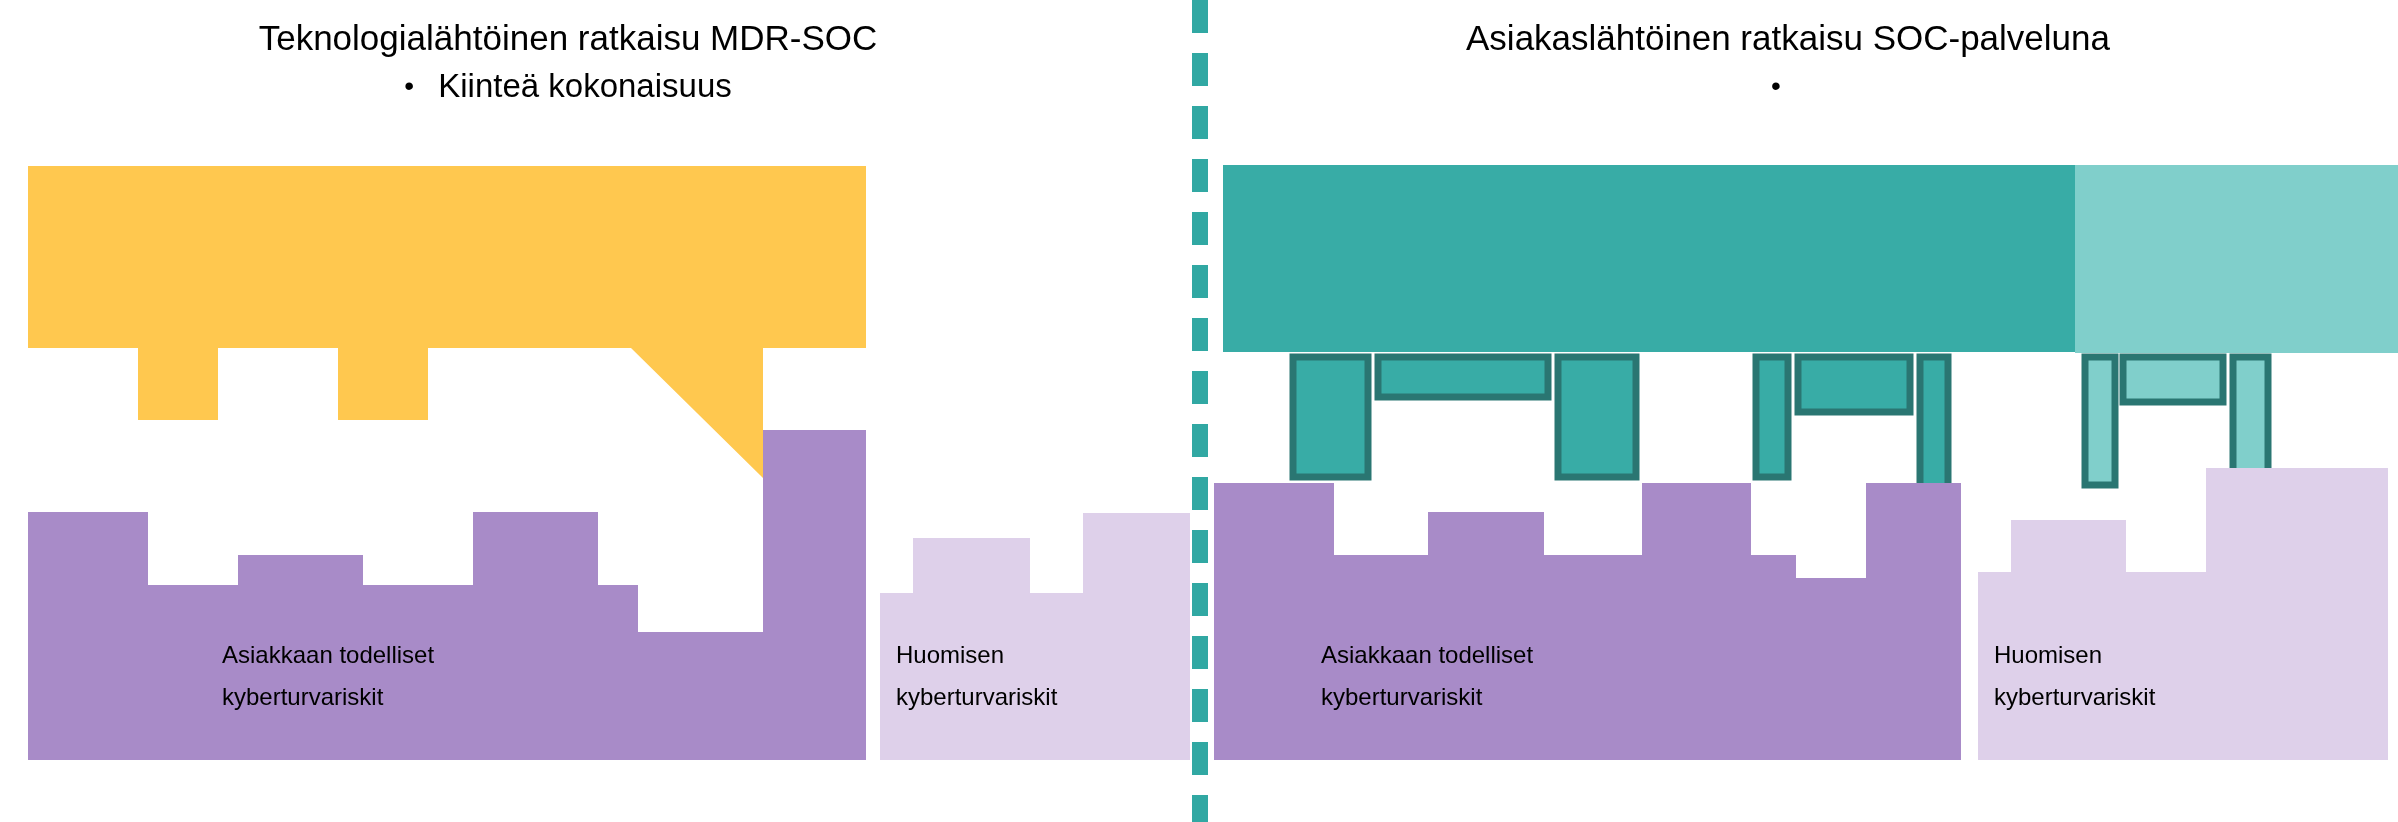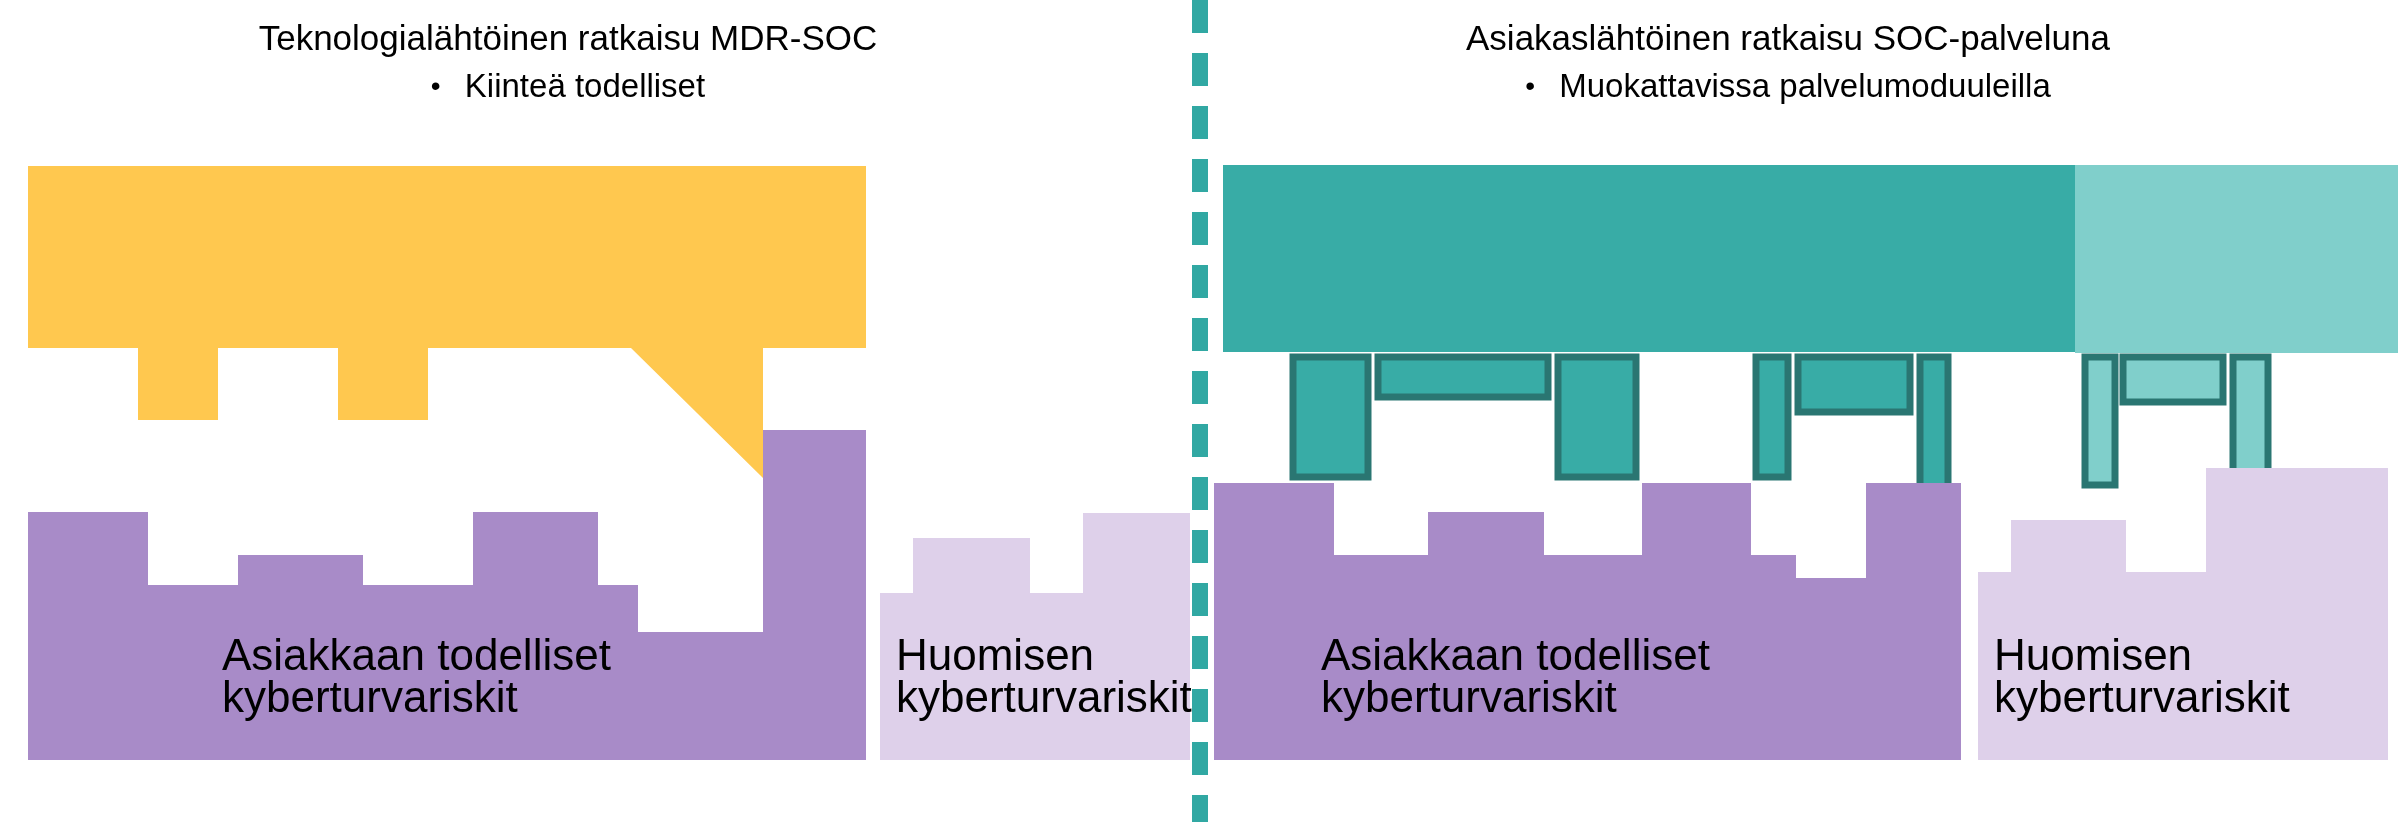--- a/index.html
+++ b/index.html
@@ -10,37 +10,37 @@
   #panel-right{left:1206px;width:1192px;}
 
   .heading{position:absolute;text-align:center;color:#000;}
   .heading .title{font-size:35px;line-height:44px;white-space:nowrap;}
   .heading .bullet-row{display:flex;align-items:flex-start;justify-content:center;font-size:33px;line-height:44px;margin-top:4px;}
   .heading .bullet-dot{width:34px;text-align:left;font-size:28px;line-height:44px;}
   .heading .bullet-text{white-space:nowrap;}
 
   .svgwrap{position:absolute;left:0;top:0;}
 
-  .blocklabel{position:absolute;color:#000;font-size:44px;line-height:42px;white-space:pre-line;}
+  .blocklabel{position:absolute;color:#000;font-size:24px;line-height:42px;white-space:pre-line;}
 
   #divider{position:absolute;left:1192px;top:0;width:16px;height:822px;
     background:repeating-linear-gradient(to bottom,#31a8a3 0px,#31a8a3 33px,rgba(0,0,0,0) 33px,rgba(0,0,0,0) 53px);}
 </style>
 </head>
 <body>
 
 <div id="stage">
 
   <div class="panel" id="panel-left">
 
     <div class="heading" style="left:60px;top:16px;width:1000px;">
       <div class="title">Teknologialähtöinen ratkaisu MDR-SOC</div>
       <div class="bullet-row">
         <span class="bullet-dot">•</span>
-        <span class="bullet-text">Kiinteä todelliset</span>
+        <span class="bullet-text">Kiinteä kokonaisuus</span>
       </div>
     </div>
 
     <svg class="svgwrap" width="1192" height="822">
 
       <path fill="#ffc84f" d="M20,166 L858,166 L858,348 L755,348 L755,478 L623,348 L560,348
                L560,348 L420,348 L420,420 L330,420 L330,348 L210,348 L210,420
                L130,420 L130,348 L20,348 Z"></path>
 
       <path fill="#a88bc8" d="M20,512 L140,512 L140,585 L230,585 L230,555 L355,555 L355,585
@@ -58,21 +58,20 @@
   </div>
 
   <div id="divider"></div>
 
   <div class="panel" id="panel-right">
 
     <div class="heading" style="left:52px;top:16px;width:1060px;">
       <div class="title">Asiakaslähtöinen ratkaisu SOC-palveluna</div>
       <div class="bullet-row">
         <span class="bullet-dot">•</span>
-        <span class="bullet-text">Muokattavissa palvelumoduuleilla</span>
       </div>
     </div>
 
     <svg class="svgwrap" width="1192" height="822">
 
       <path fill="#38aca6" d="M17,165 L926,165 L926,297 L1008,297 L1008,165 L1131,165 L1131,352 L17,352 Z"></path>
 
       <rect x="869" y="165" width="323" height="188" fill="#80cfcb"></rect>
 
       <rect x="87" y="357" width="75" height="120" fill="#38aca6" stroke="#2a7672" stroke-width="7"></rect>

